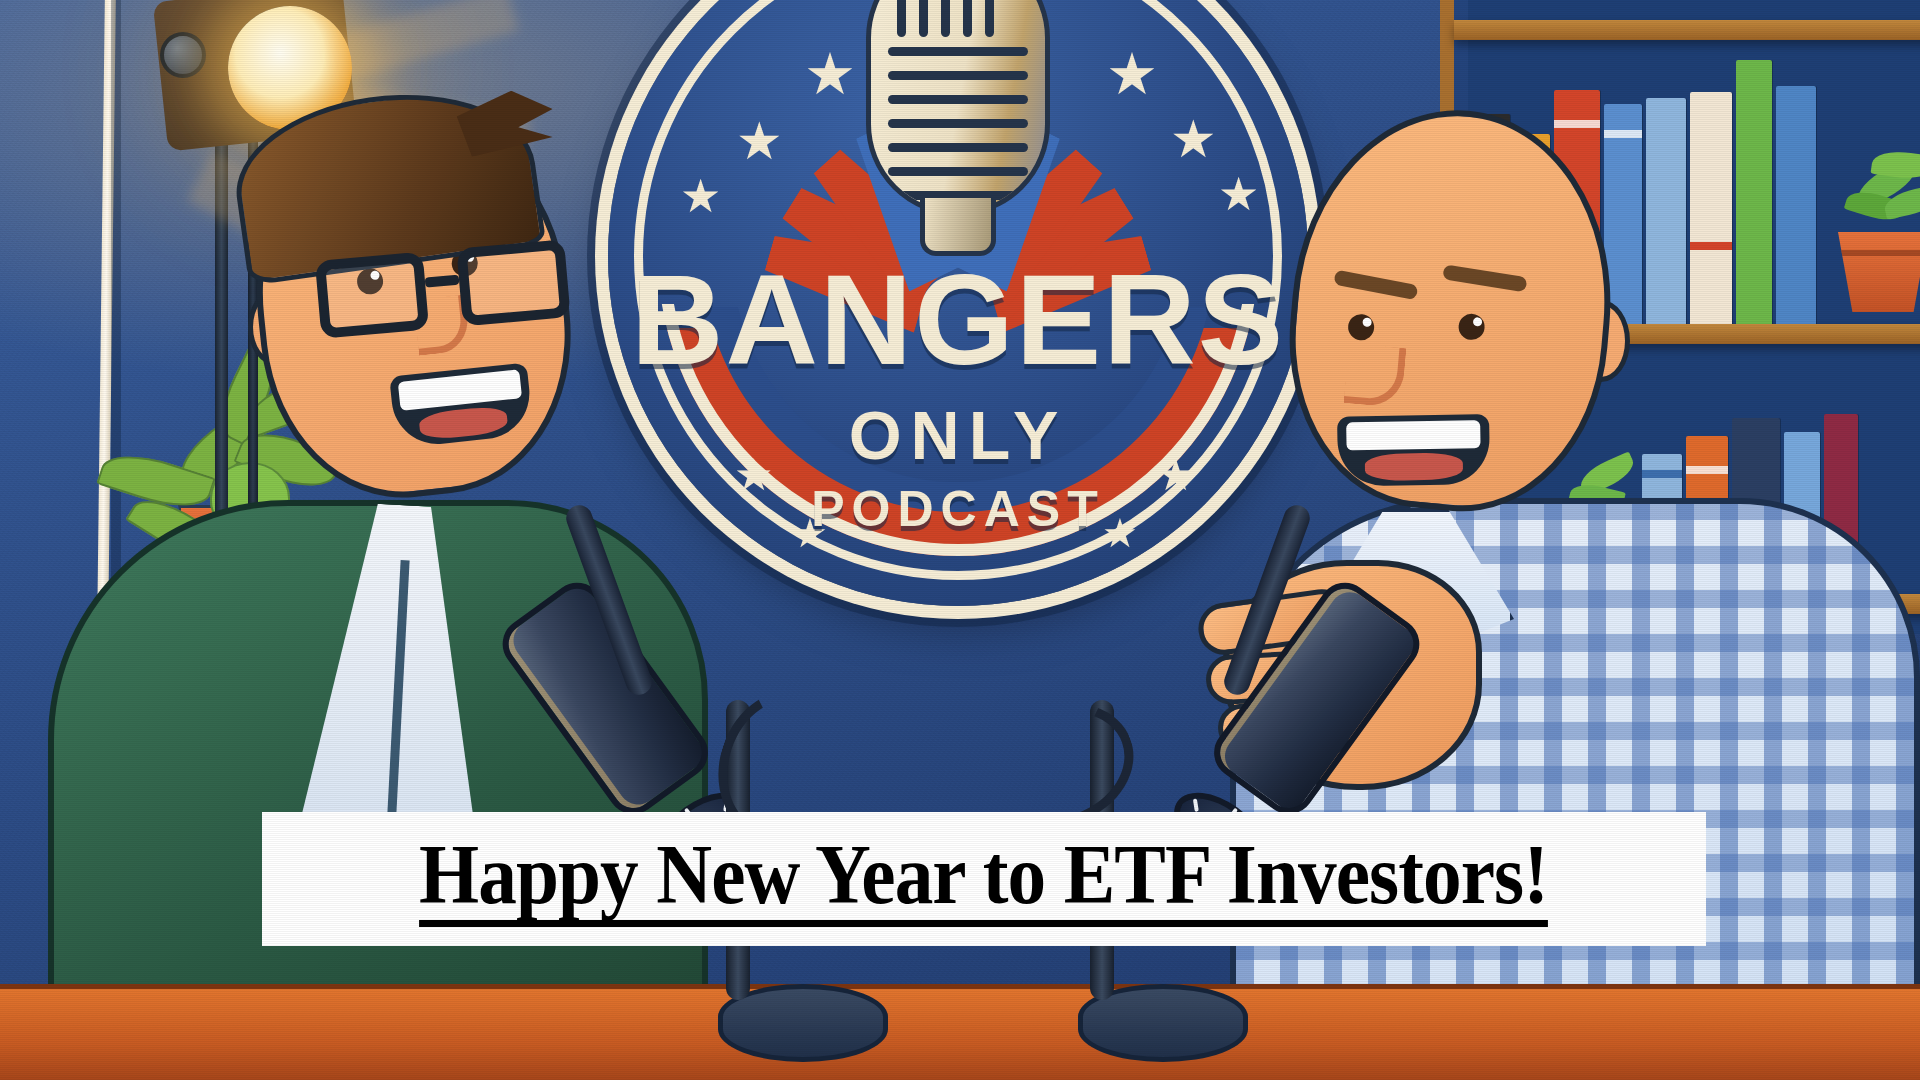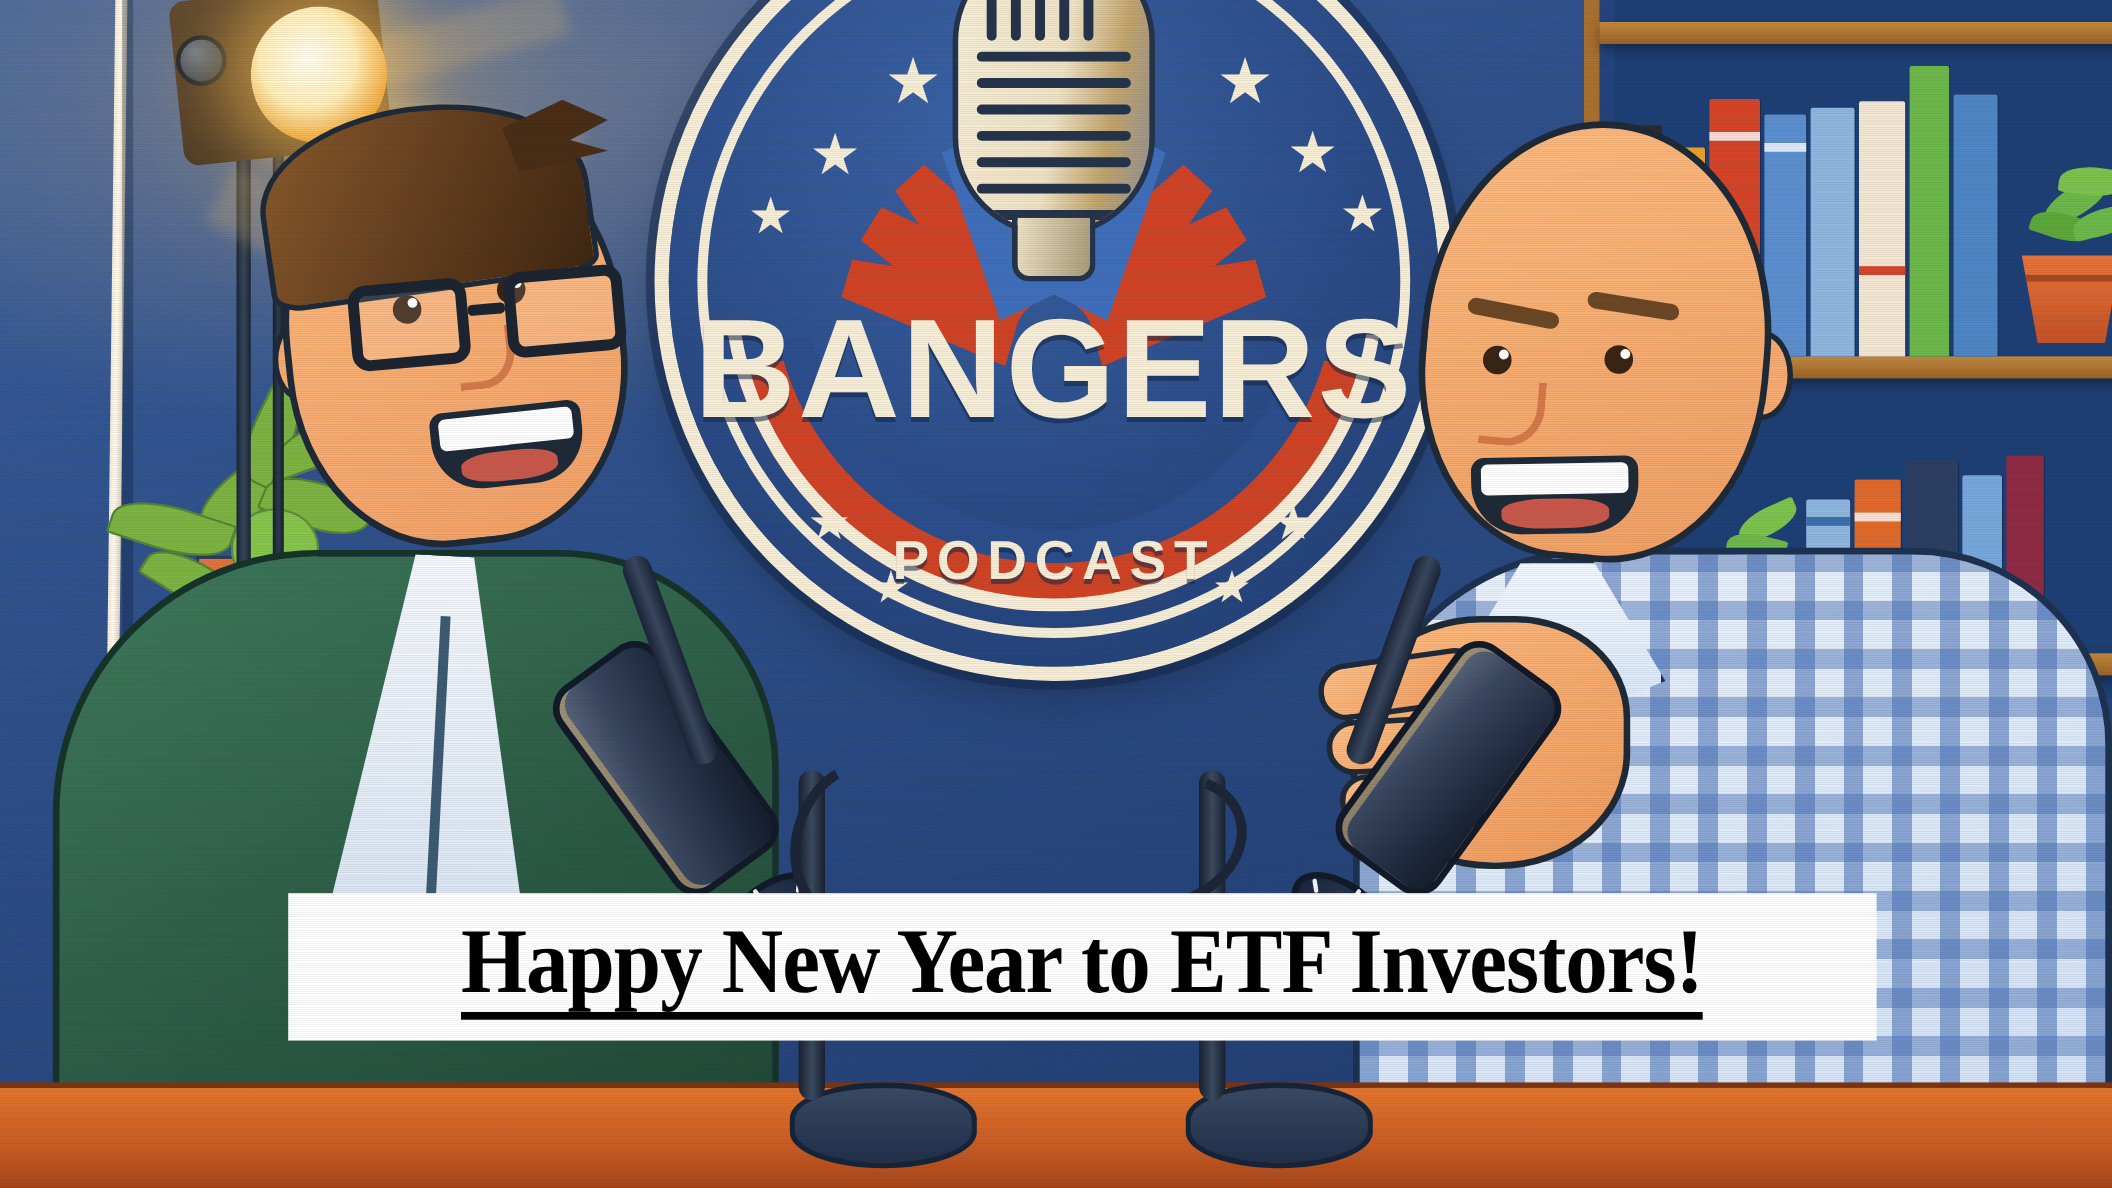--- a/index.html
+++ b/index.html
@@ -81,21 +81,21 @@
     background:linear-gradient(100deg,#f6edd6 0%,#efe3c6 52%,#c2a46c 76%,#8e8f98 100%);
     border:5px solid #25344b;overflow:hidden;}
   .mic-grill{position:absolute;left:10%;width:80%;height:9px;background:#25344b;border-radius:5px;}
   .mic-vert{position:absolute;top:8px;width:9px;height:78px;background:#25344b;border-radius:5px;}
   .mic-stem{position:absolute;left:50%;top:292px;margin-left:-38px;width:76px;height:58px;border-radius:0 0 16px 16px;
     background:linear-gradient(100deg,#efe3c6,#a99a78);border:5px solid #25344b;border-top:none;}
   .star{position:absolute;color:#f6edd6;line-height:1;}
   .badge-word{position:absolute;left:0;width:100%;text-align:center;color:#f6edd6;
     font-family:"Liberation Sans", sans-serif;font-weight:bold;
     text-shadow:0 5px 0 rgba(18,38,70,.55);}
-  .w-bangers{top:356px;font-size:128px;letter-spacing:2px;}
+  .w-bangers{top:340px;font-size:128px;letter-spacing:2px;}
   .w-only{top:490px;font-size:68px;letter-spacing:9px;}
   .w-podcast{top:574px;font-size:50px;letter-spacing:7px;}
 
   
   .person{position:absolute;}
   
   .lh-body{position:absolute;left:48px;top:500px;width:660px;height:600px;
     background:linear-gradient(150deg,#3f7a5c,#2b5a44 55%,#1f4433);
     border-radius:240px 200px 0 0;border:6px solid #16332a;}
   .lh-shirt{position:absolute;left:300px;top:505px;width:190px;height:360px;
@@ -284,20 +284,21 @@
     <div class="star" style="left:196px;top:140px;font-size:58px;">★</div>
     <div class="star" style="left:498px;top:140px;font-size:58px;">★</div>
     <div class="star" style="left:562px;top:208px;font-size:52px;">★</div>
     <div class="star" style="left:610px;top:266px;font-size:46px;">★</div>
     <div class="star" style="left:126px;top:548px;font-size:44px;">★</div>
     <div class="star" style="left:184px;top:608px;font-size:40px;">★</div>
     <div class="star" style="left:548px;top:548px;font-size:44px;">★</div>
     <div class="star" style="left:494px;top:608px;font-size:40px;">★</div>
 
     <div class="badge-word w-bangers">BANGERS</div>
+    <div class="badge-word w-only">ONLY</div>
     <div class="badge-word w-podcast">PODCAST</div>
   </div>
 
   <div class="person">
     <div class="lh-body"></div>
     <div class="lh-shirt"></div>
     <div class="lh-zip"></div>
     <div class="lh-ear"></div>
     <div class="lh-head">
       <div class="brow" style="left:78px;top:102px;width:74px;transform:rotate(-8deg);"></div>

